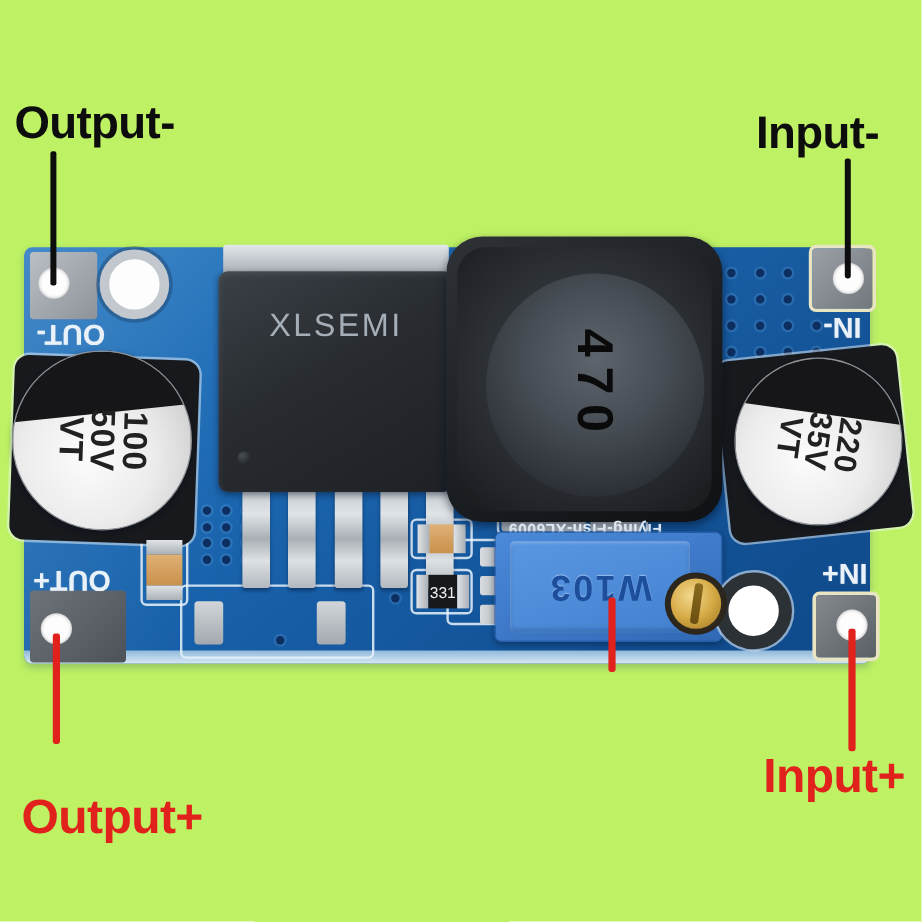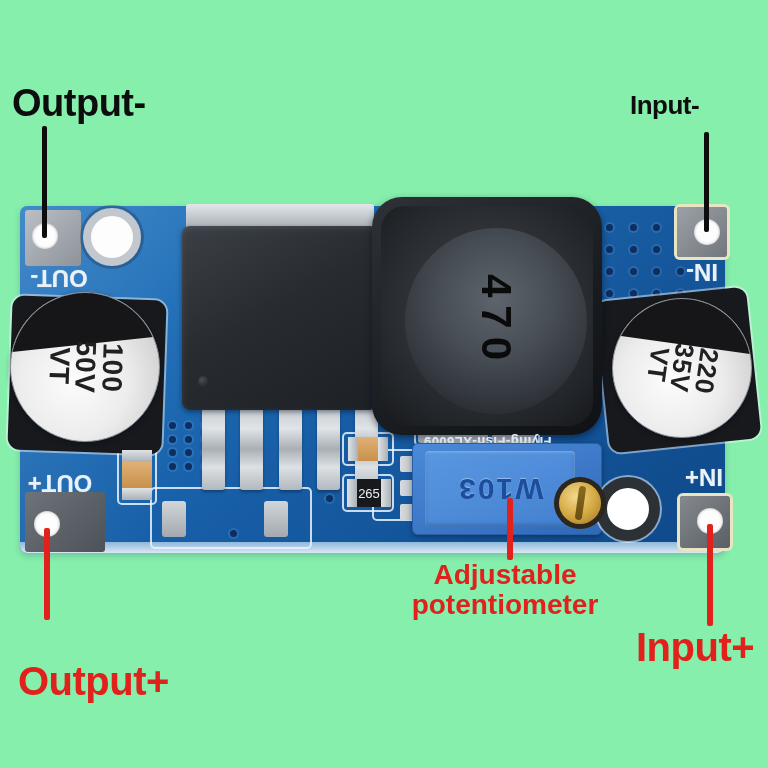--- a/index.html
+++ b/index.html
@@ -1,25 +1,25 @@
 <!DOCTYPE html>
 <html><head>
 <meta charset="utf-8">
 <style>
   html,body{margin:0;padding:0;background:#fff;}
-  .stage{position:relative;width:768px;height:768px;background:#86efac;overflow:hidden;
+  .stage{position:relative;width:768px;height:768px;background:#bef264;overflow:hidden;
          font-family:"Liberation Sans", sans-serif;}
   .stage *{position:absolute;box-sizing:border-box;}
 
   
   .ann{font-weight:bold;white-space:nowrap;z-index:30;letter-spacing:-0.5px;}
   .ann.black{color:#0d0d0d;}
   .ann.red{color:#e0211c;}
   .lbl-outm{left:12px;top:82px;font-size:38px;}
-  .lbl-inm{left:630px;top:90px;font-size:26px;}
+  .lbl-inm{left:630px;top:90px;font-size:38px;}
   .lbl-outp{left:18px;top:618px;font-size:40px;margin-top:41px;}
   .lbl-inp{left:636px;top:625px;font-size:40px;text-align:right;}
   .lbl-adj{left:385px;top:560px;width:240px;font-size:28px;line-height:1.08;
            text-align:center;white-space:normal;letter-spacing:0;}
   .leader{z-index:25;border-radius:2px;}
   .leader.black{background:#0d0d0d;}
   .leader.red{background:#e0211c;}
   .ln-outm{left:42px;top:126px;width:5px;height:112px;}
   .ln-inm{left:704px;top:132px;width:5px;height:100px;}
   .ln-outp{left:44px;top:528px;width:6px;height:92px;}
@@ -188,24 +188,20 @@
 </style>
 </head>
 <body>
 
 <div class="stage">
 
   <div class="ann black lbl-outm">Output-</div>
   <div class="ann black lbl-inm">Input-</div>
   <div class="ann red lbl-outp">Output+</div>
   <div class="ann red lbl-inp">Input+</div>
-  <div class="ann red lbl-adj">
-    <span style="position:static;display:block;">Adjustable</span>
-    <span style="position:static;display:block;">potentiometer</span>
-  </div>
 
   <div class="leader black ln-outm"></div>
   <div class="leader black ln-inm"></div>
   <div class="leader red ln-outp"></div>
   <div class="leader red ln-inp"></div>
   <div class="leader red ln-adj"></div>
 
   <div class="board">
     <div class="board-shade"></div>
     <div class="board-edge-bottom"></div>
@@ -296,20 +292,21 @@
     <div class="ic-pins">
       <div class="ic-pin"></div>
       <div class="ic-pin"></div>
       <div class="ic-pin"></div>
       <div class="ic-pin"></div>
       <div class="ic-pin"></div>
     </div>
     <div class="ic-tab"></div>
     <div class="ic-body">
       <div class="ic-text">
+        <span>XLSEMI</span>
       </div>
       <div class="ic-dot"></div>
     </div>
 
     <div class="ind-pad ip1"></div>
     <div class="ind-pad ip2"></div>
     <div class="inductor">
       <div class="ind-ring">
         <div class="ind-core">
           <span class="ind-val">470</span>
@@ -325,21 +322,21 @@
       <div class="mid"></div>
       <div class="end"></div>
     </div>
     <div class="smd-caph">
       <div class="end"></div>
       <div class="mid"></div>
       <div class="end"></div>
     </div>
     <div class="smd-res">
       <div class="end"></div>
-      <div class="mid">265</div>
+      <div class="mid">331</div>
       <div class="end"></div>
     </div>
 
     <div class="silk silk-name">Flying-Fish-XL6009</div>
 
     <div class="pot-leg pl1"></div>
     <div class="pot-leg pl2"></div>
     <div class="pot-leg pl3"></div>
     <div class="pot-body">
       <div class="pot-face">

